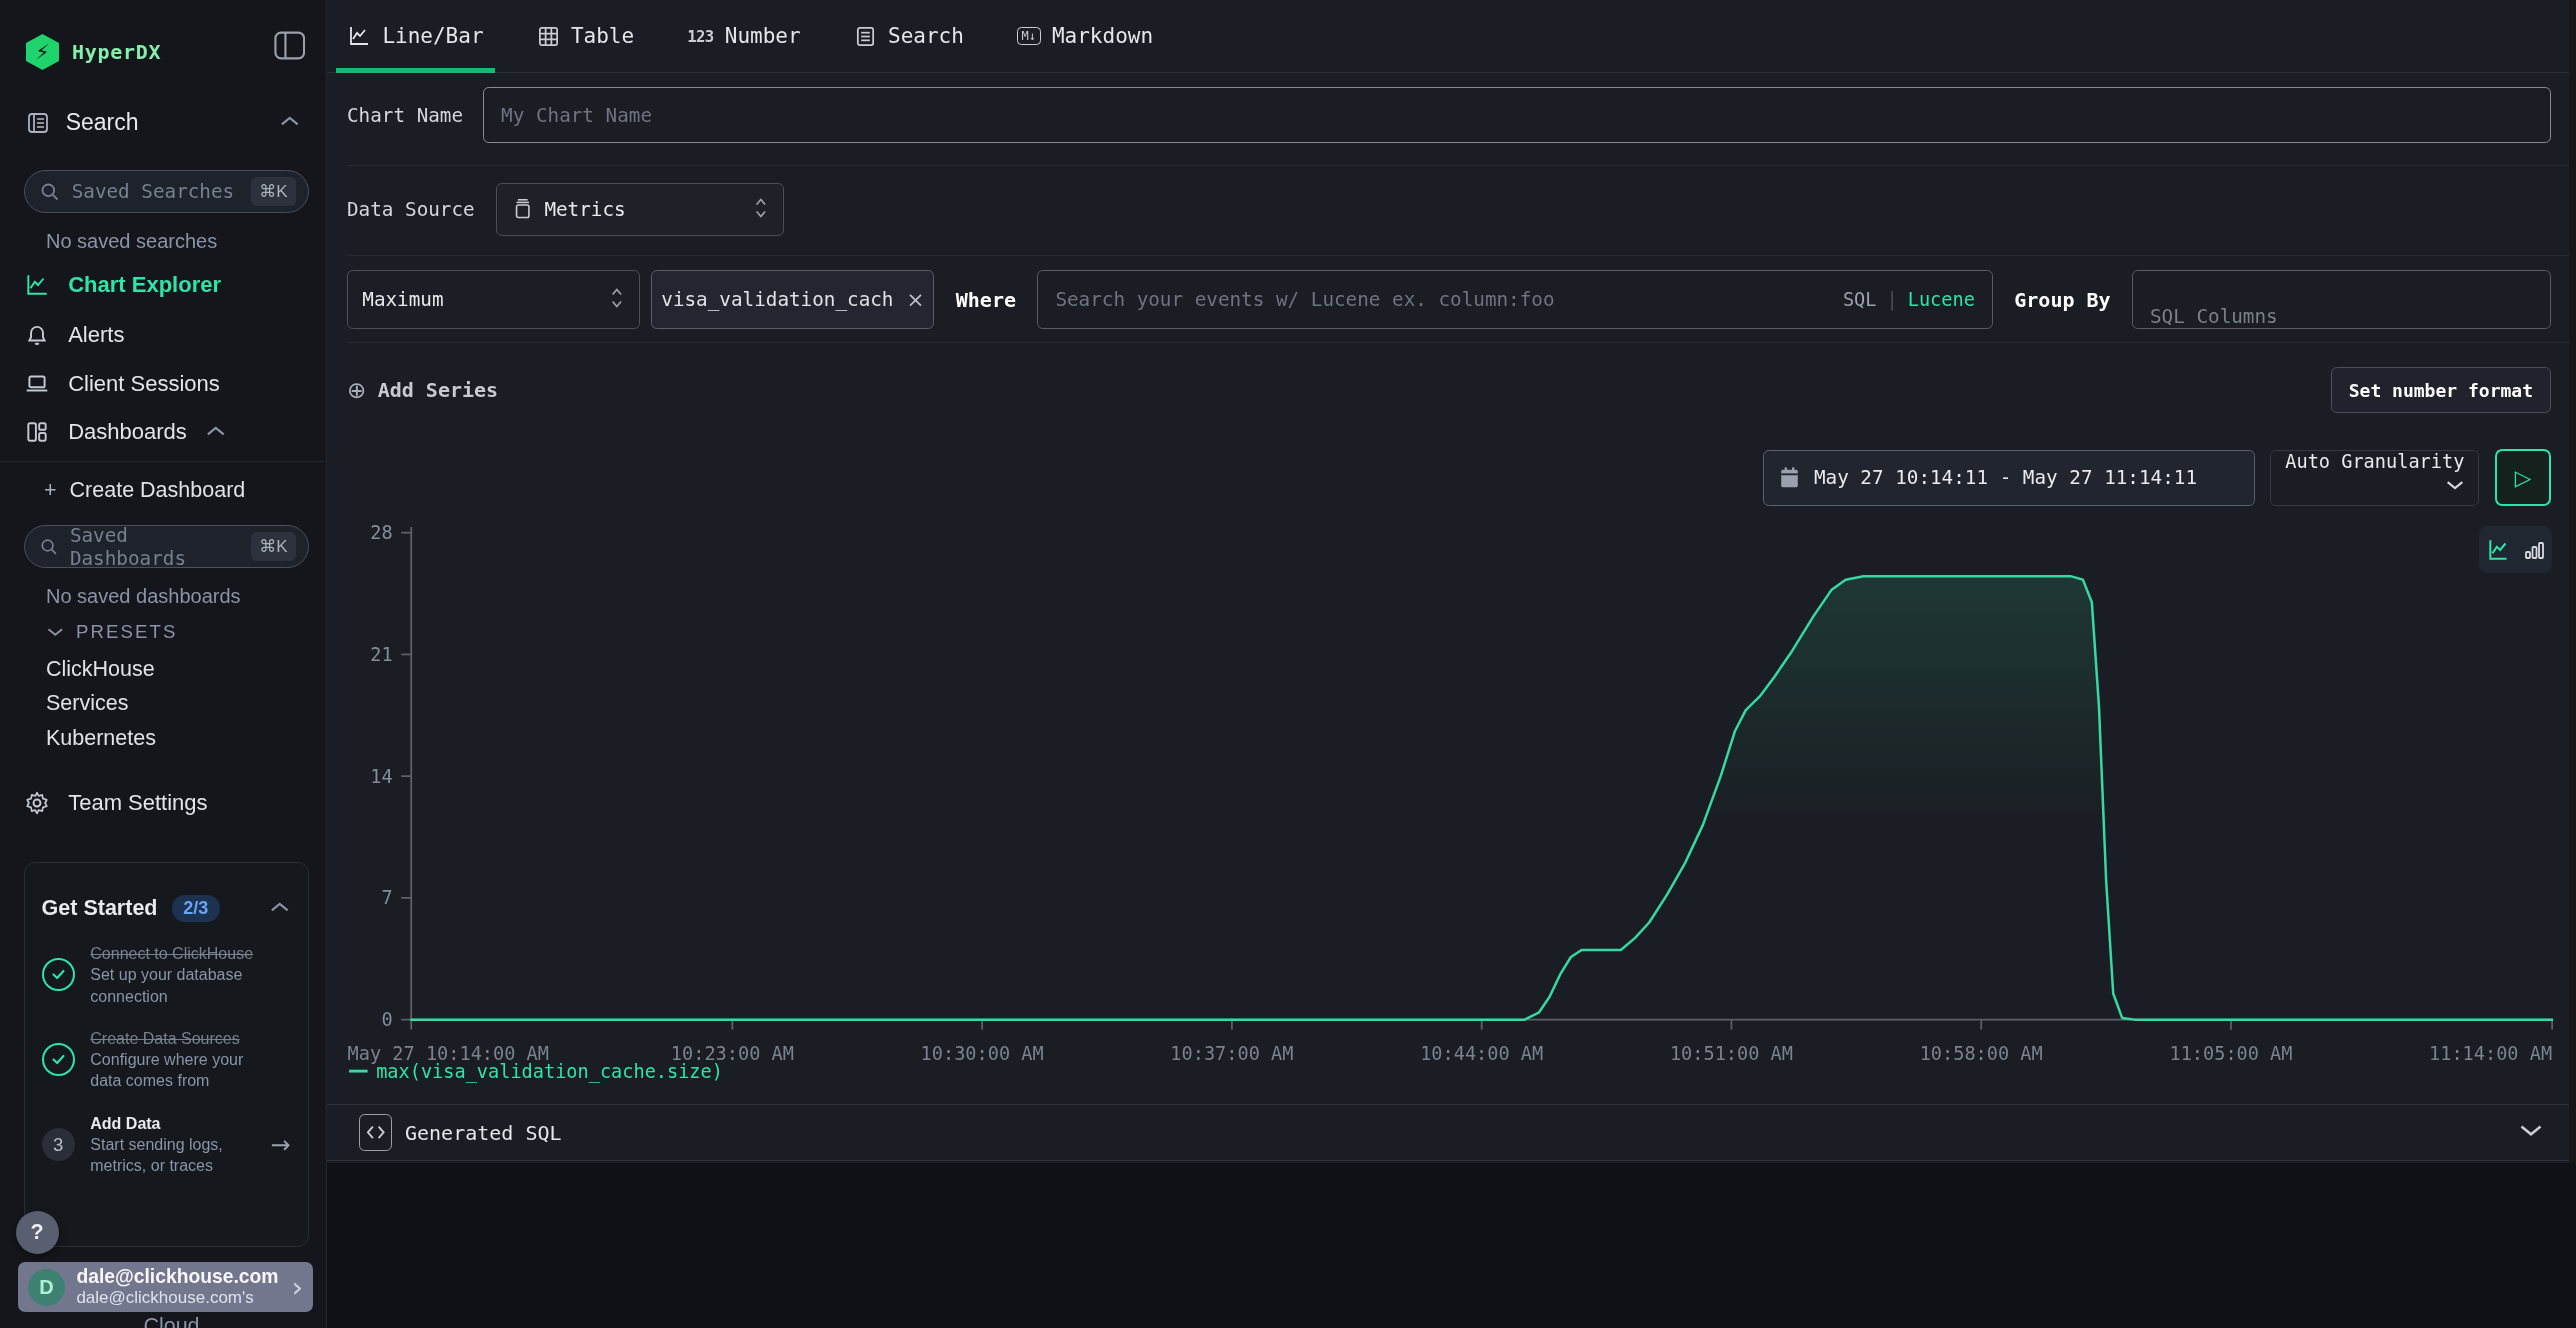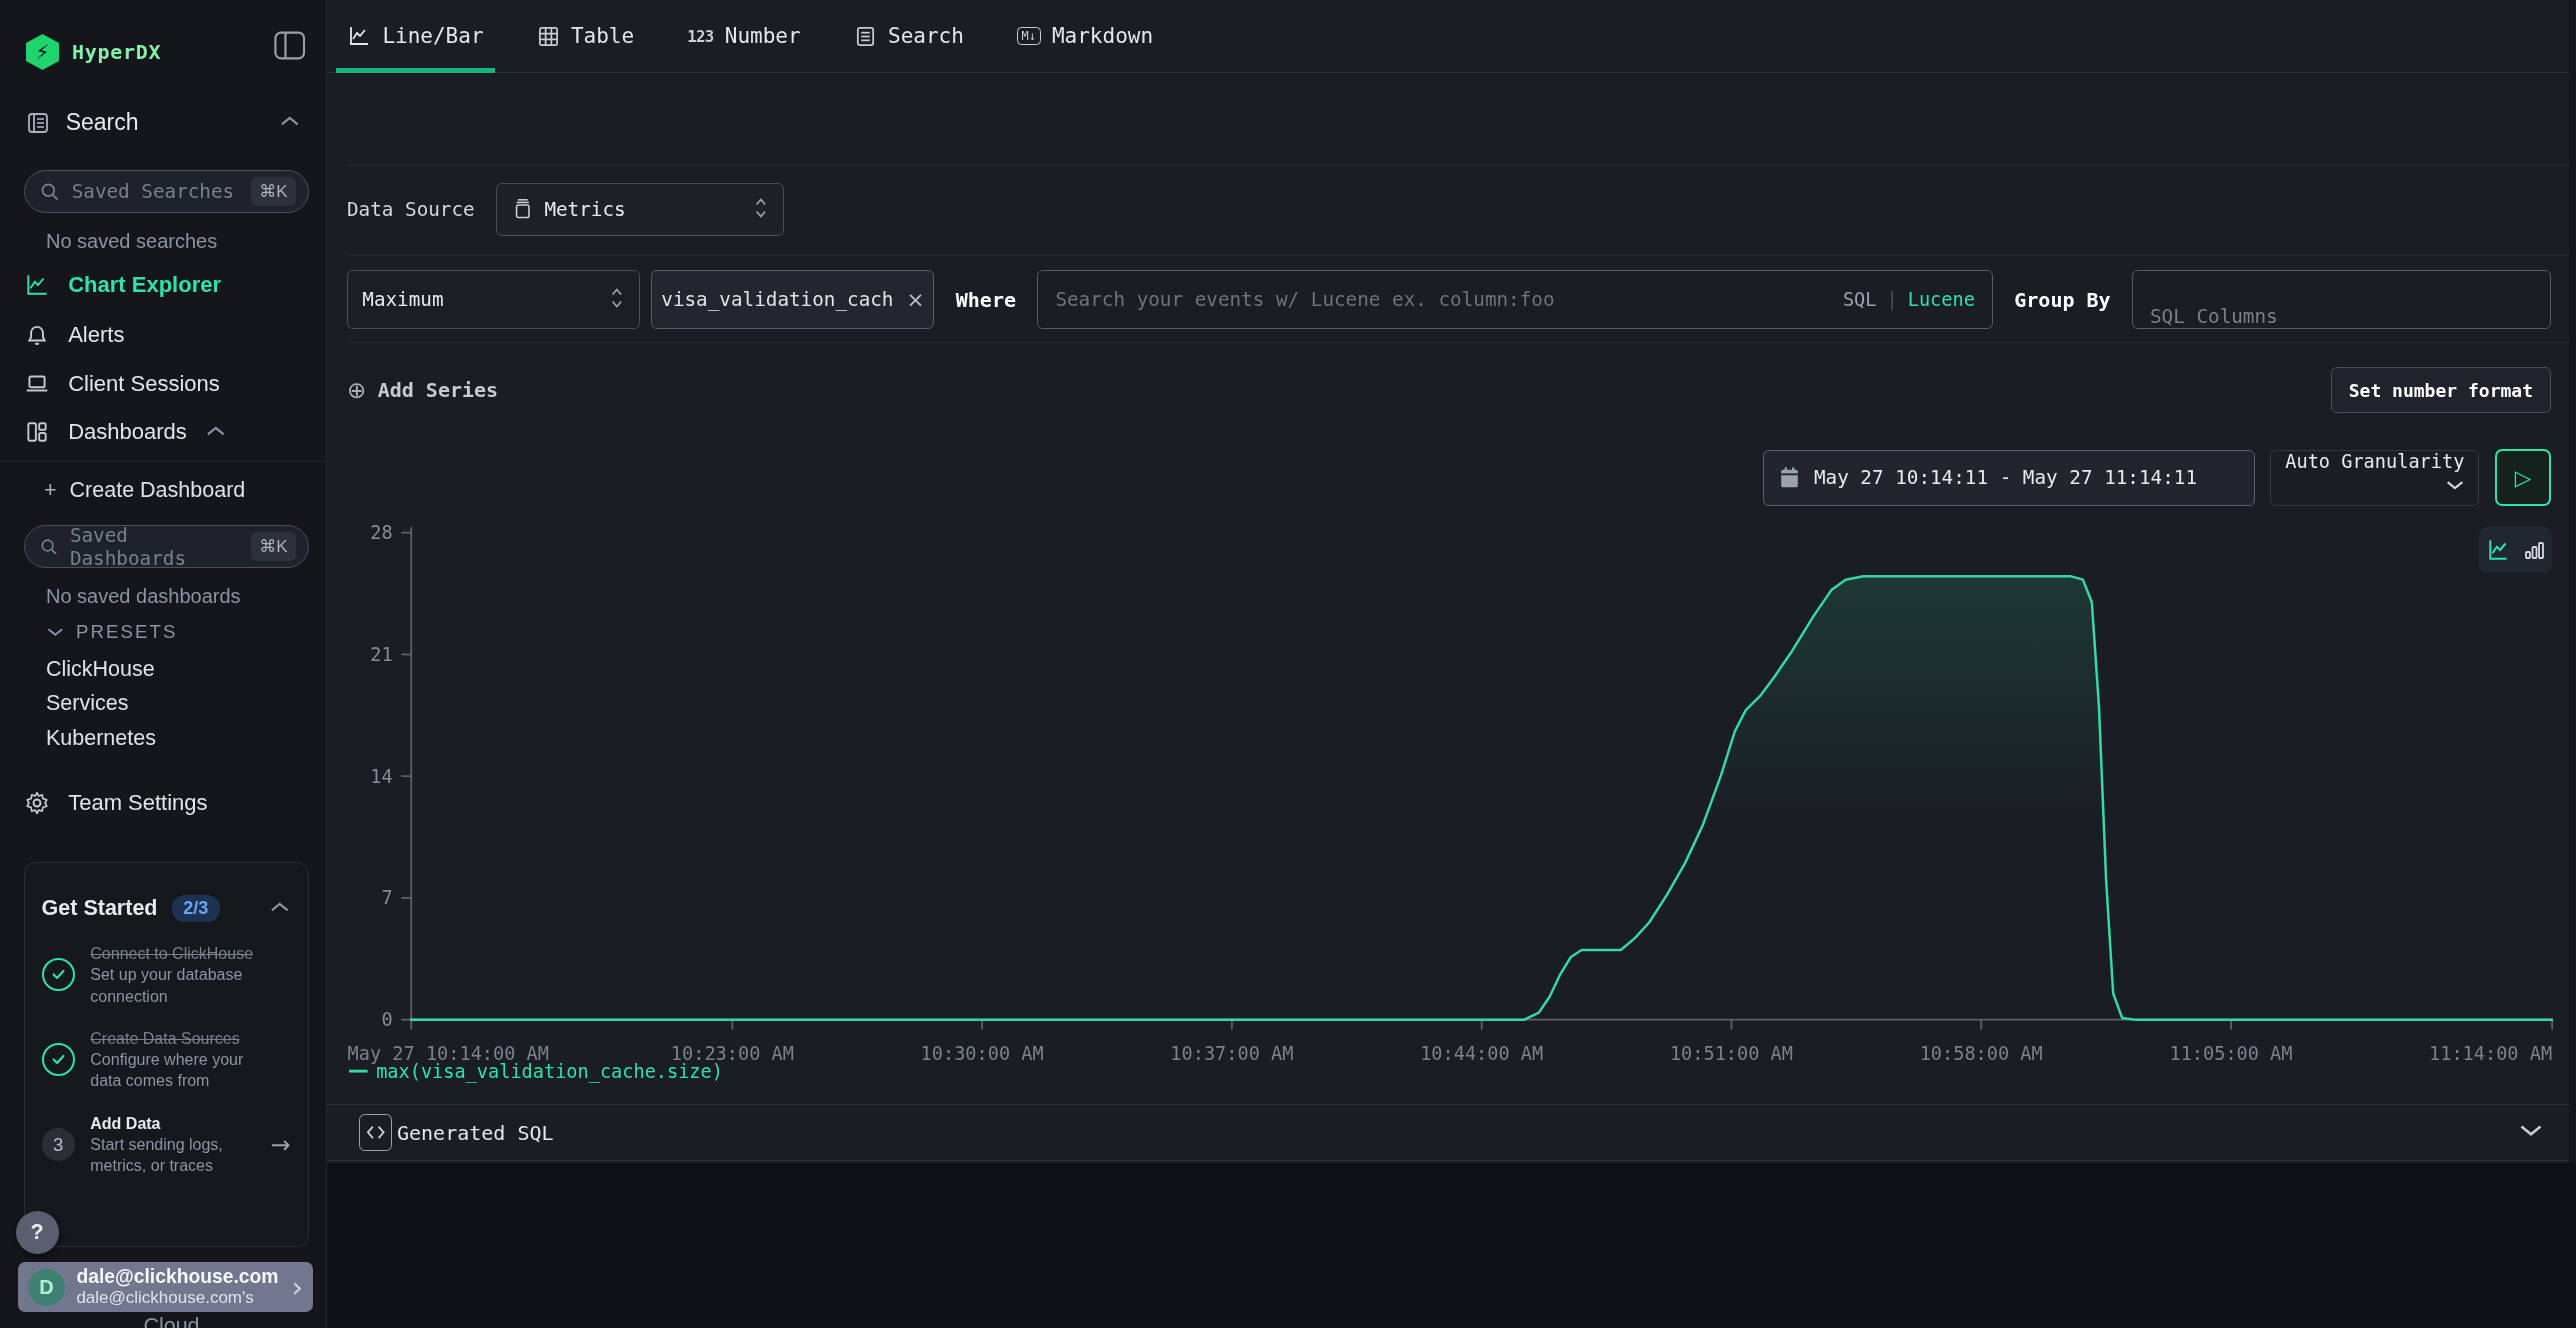--- a/index.html
+++ b/index.html
@@ -120,21 +120,21 @@
   .play-btn { width:56px; height:57px; border:2.1px solid #2ee5a9; border-radius:7.2px; background:#14211c;
               display:flex; align-items:center; justify-content:center; color:#2ee5a9; font-size:21.5px;
               font-family:"DejaVu Sans",sans-serif; }
   .chart-toggle { position:absolute; right:24px; top:526px; width:73px; height:47px; background:#202731;
                   border-radius:8.6px; display:flex; align-items:center; justify-content:center; gap:10px; }
 
   .chart-wrap { position:absolute; left:0; top:429px; width:2250px; height:665px; }
 
   .sqlrow { position:absolute; left:0; right:0; top:1104px; height:57px;
             border-top:1.4px solid #2e323b; border-bottom:1.4px solid #2e323b;
-            display:flex; align-items:center; padding-left:32px; gap:5px; }
+            display:flex; align-items:center; padding-left:32px; gap:13px; }
   .code-ic { width:33px; height:37px; border:1.4px solid #9aa1ad; border-radius:5.7px;
              display:flex; align-items:center; justify-content:center; }
   .sqlrow .txt { font-size:20px; color:#e4e6ea; }
   .sqlrow .chev { margin-left:auto; margin-right:32px; }
   .bottom-dark { position:absolute; left:0; right:0; top:1163px; bottom:0; background:#0f1116; }
   .scroll-strip { position:absolute; right:0; top:0; width:7.2px; height:1163px; background:#14161a; }
 </style>
 </head>
 <body>
 
@@ -329,20 +329,24 @@
           <line x1="7.5" y1="16" x2="16.5" y2="16" stroke="#c9cdd4" stroke-width="1.8"></line>
         </svg>
       <span>Search</span>
     </div>
     <div class="tab">
       <span class="md-box">M↓</span>
       <span>Markdown</span>
     </div>
   </div>
 
+  <div class="frow" style="top:87px; gap:20px;">
+    <span class="flabel">Chart Name</span>
+    <input class="real" style="flex: 1 1 0%;" placeholder="My Chart Name">
+  </div>
   <div class="hdiv" style="top:165px;"></div>
 
   <div class="frow" style="top:183px; gap:21.5px;">
     <span class="flabel">Data Source</span>
     <div class="select-box" style="width:288px;">
       <svg width="21.5" height="23" viewBox="0 0 24 26">
           <rect x="5" y="8" width="14" height="14" rx="2" fill="none" stroke="#c9cdd4" stroke-width="1.8"></rect>
           <line x1="5" y1="5" x2="19" y2="5" stroke="#c9cdd4" stroke-width="1.8"></line>
           <line x1="6.5" y1="2" x2="17.5" y2="2" stroke="#c9cdd4" stroke-width="1.8"></line>
         </svg>

